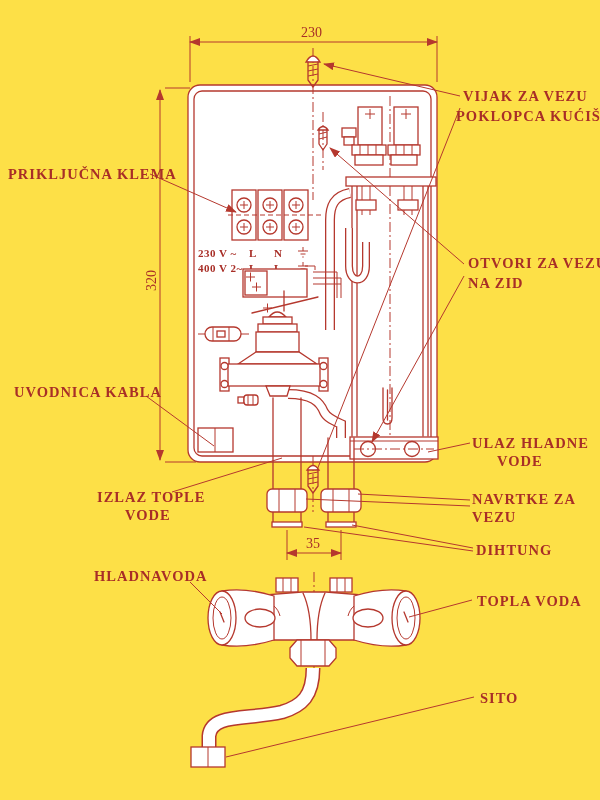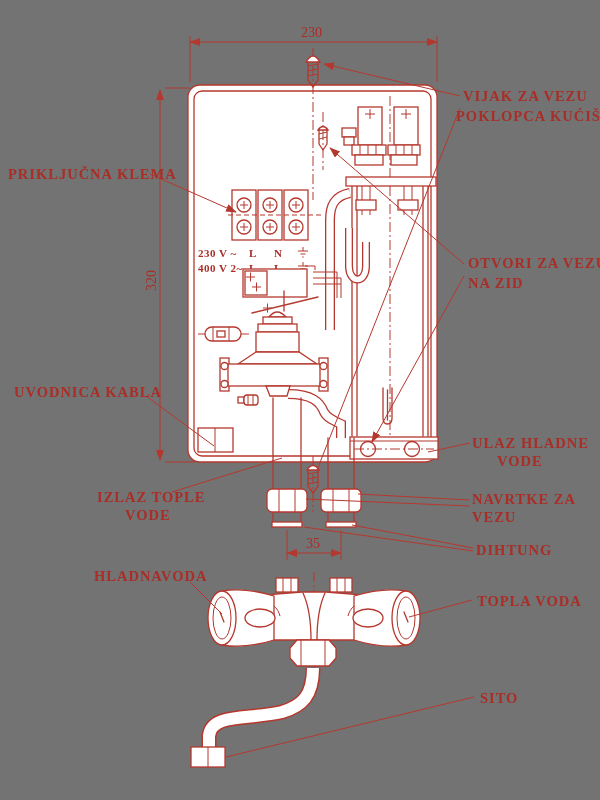--- a/index.html
+++ b/index.html
@@ -1,16 +1,16 @@
 <!DOCTYPE html>
 <html><head>
 <meta charset="utf-8">
 <style>
   html,body{margin:0;padding:0;background:#ffffff;}
-  #stage{position:relative;width:600px;height:800px;background:#737373;overflow:hidden;
+  #stage{position:relative;width:600px;height:800px;background:#fde047;overflow:hidden;
          font-family:"Liberation Serif","DejaVu Serif",serif;}
   svg{display:block;}
   .ln{fill:none;stroke:#b5382e;stroke-width:1.3;stroke-linecap:round;stroke-linejoin:round;}
   .thin{fill:none;stroke:#b5382e;stroke-width:1;}
   .fillw{fill:#ffffff;stroke:#b5382e;stroke-width:1.3;}
   .dash{fill:none;stroke:#b5382e;stroke-width:1;stroke-dasharray:10 3 2 3;}
   .dsh2{fill:none;stroke:#b5382e;stroke-width:1;stroke-dasharray:5 3;}
   .pipe{fill:none;stroke:#b5382e;stroke-width:10;}
   .pipew{fill:none;stroke:#ffffff;stroke-width:7.4;}
   .pipe2{fill:none;stroke:#b5382e;stroke-width:15;}

